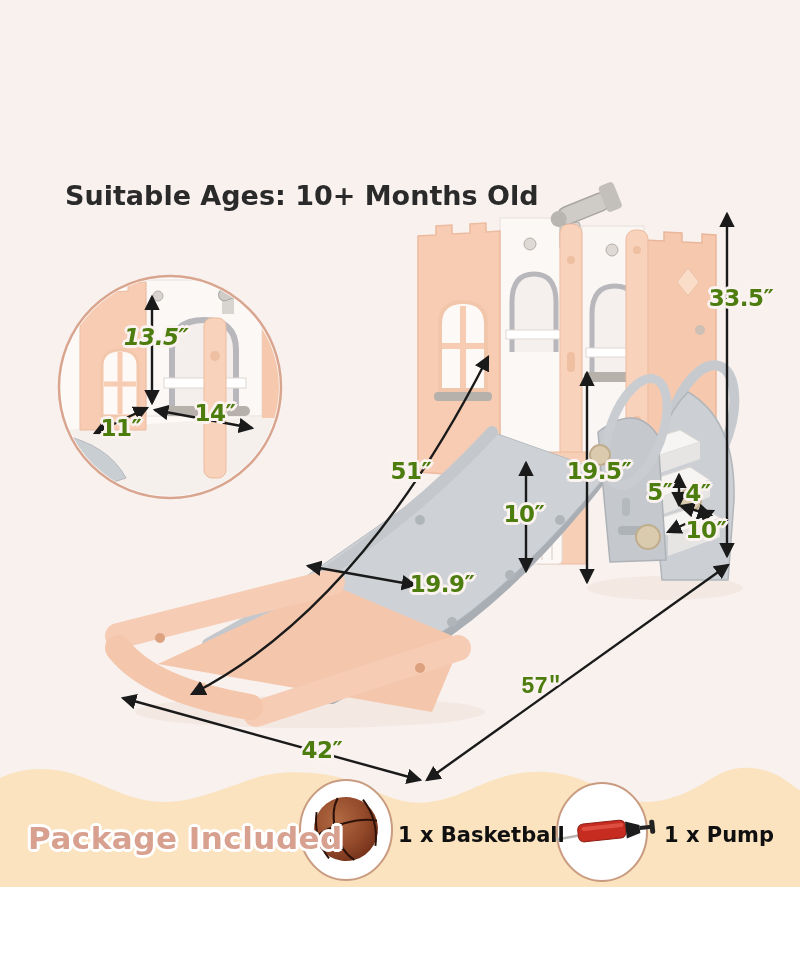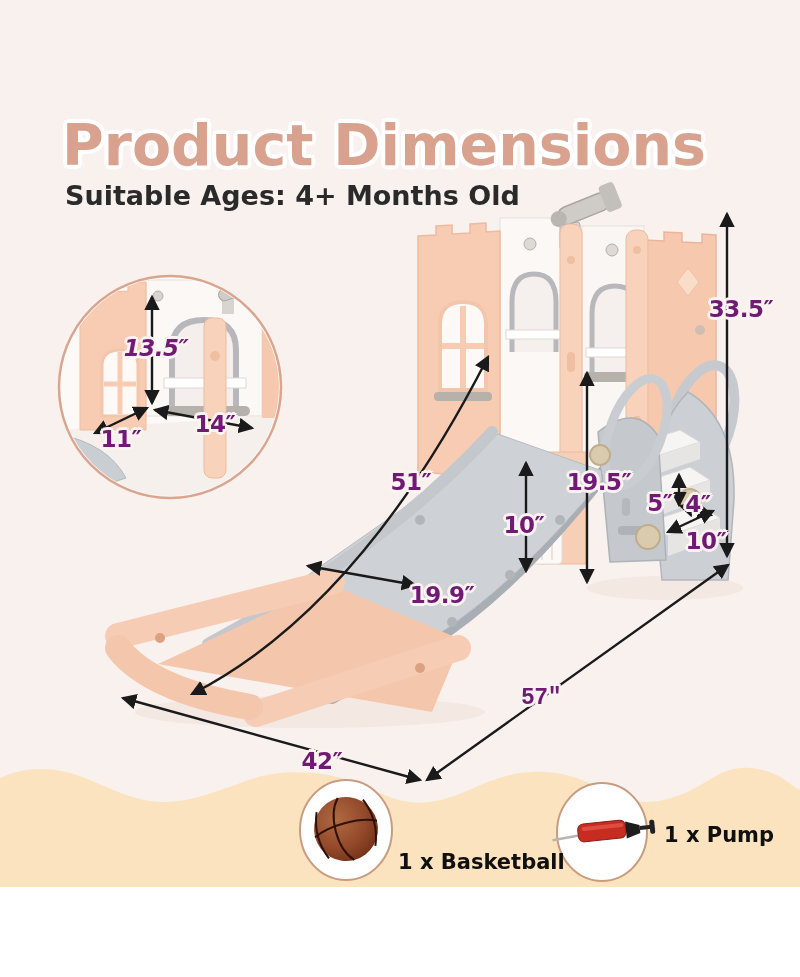--- a/index.html
+++ b/index.html
@@ -4,24 +4,24 @@
 <style>
   html,body{margin:0;padding:0;background:#fff;}
   .canvas{position:relative;width:800px;height:977px;background:#f8f1ee;overflow:hidden;
           font-family:"DejaVu Sans","Liberation Sans",sans-serif;}
   .art{position:absolute;left:0;top:0;}
   .title{position:absolute;left:62px;top:112px;font-size:57px;font-weight:bold;color:#d8a28f;
          letter-spacing:0px;white-space:nowrap;
          text-shadow:-4px 0 0 #fff,4px 0 0 #fff,0 -4px 0 #fff,0 4px 0 #fff,
                      -3px -3px 0 #fff,3px -3px 0 #fff,-3px 3px 0 #fff,3px 3px 0 #fff,0 0 6px #fff;}
   .subtitle{position:absolute;left:65px;top:180px;font-size:27px;font-weight:bold;color:#2a2a2a;white-space:nowrap;}
-  .dim{position:absolute;transform:translate(-50%,-50%);font-size:23px;font-weight:bold;color:#701a75;
+  .dim{position:absolute;transform:translate(-50%,-50%);font-size:23px;font-weight:bold;color:#4d7c0f;
        letter-spacing:-0.5px;white-space:nowrap;
        text-shadow:-3px 0 0 #faf3f0,3px 0 0 #faf3f0,0 -3px 0 #faf3f0,0 3px 0 #faf3f0,
-                   -2px -2px 0 #faf3f0,2px -2px 0 #faf3f0,-2px 2px 0 #faf3f0,2px 2px 0 #faf3f0;margin-top:11px;}
+                   -2px -2px 0 #faf3f0,2px -2px 0 #faf3f0,-2px 2px 0 #faf3f0,2px 2px 0 #faf3f0;}
   .pkg-heading{position:absolute;left:28px;top:820px;font-size:31px;font-weight:bold;color:#d7a08f;
        letter-spacing:0.5px;white-space:nowrap;
        text-shadow:-3px 0 0 #fff,3px 0 0 #fff,0 -3px 0 #fff,0 3px 0 #fff,
                    -2px -2px 0 #fff,2px -2px 0 #fff,-2px 2px 0 #fff,2px 2px 0 #fff;}
   .pkg-label{position:absolute;font-size:21px;font-weight:bold;color:#101010;white-space:nowrap;}
 </style>
 </head>
 <body>
 
 <div class="canvas">
@@ -217,32 +217,32 @@
       <line x1="587" y1="373" x2="587" y2="582" marker-start="url(#ah)" marker-end="url(#ah)"></line>
       <line x1="679" y1="475" x2="679" y2="505" marker-start="url(#ah)" marker-end="url(#ah)"></line>
       <line x1="681" y1="506" x2="711" y2="515" marker-start="url(#ah)" marker-end="url(#ah)"></line>
       <line x1="668" y1="532" x2="713" y2="511" marker-start="url(#ah)" marker-end="url(#ah)"></line>
       <line x1="152" y1="297" x2="152" y2="403" marker-start="url(#ah)" marker-end="url(#ah)"></line>
       <line x1="147" y1="408" x2="95" y2="433" marker-start="url(#ah)" marker-end="url(#ah)"></line>
       <line x1="155" y1="410" x2="252" y2="428" marker-start="url(#ah)" marker-end="url(#ah)"></line>
     </g>
   </svg>
 
-  <div class="title">Product Dimensions</div>
-  <div class="subtitle">Suitable Ages: 4+ Months Old</div>
+  <div class="subtitle">Suitable Ages: 10+ Months Old</div>
 
   <div class="dim" style="left:741px;top:298px;">33.5″</div>
   <div class="dim" style="left:541px;top:687px;font-family:Liberation Mono, monospace;">57″</div>
   <div class="dim" style="left:322px;top:750px;">42″</div>
   <div class="dim" style="left:411px;top:471px;">51″</div>
   <div class="dim" style="left:442px;top:584px;">19.9″</div>
   <div class="dim" style="left:524px;top:514px;">10″</div>
   <div class="dim" style="left:599px;top:471px;">19.5″</div>
   <div class="dim" style="left:660px;top:492px;">5″</div>
   <div class="dim" style="left:698px;top:493px;">4″</div>
   <div class="dim" style="left:706px;top:530px;">10″</div>
   <div class="dim" style="left:156px;top:337px;font-style:italic;">13.5″</div>
   <div class="dim" style="left:121px;top:428px;">11″</div>
   <div class="dim" style="left:215px;top:413px;">14″</div>
 
-  <div class="pkg-label" style="left:398px;top:850px;">1 x Basketball</div>
+  <div class="pkg-heading">Package Included</div>
+  <div class="pkg-label" style="left:398px;top:823px;">1 x Basketball</div>
   <div class="pkg-label" style="left:664px;top:823px;">1 x Pump</div>
 </div>
 
 </body></html>

